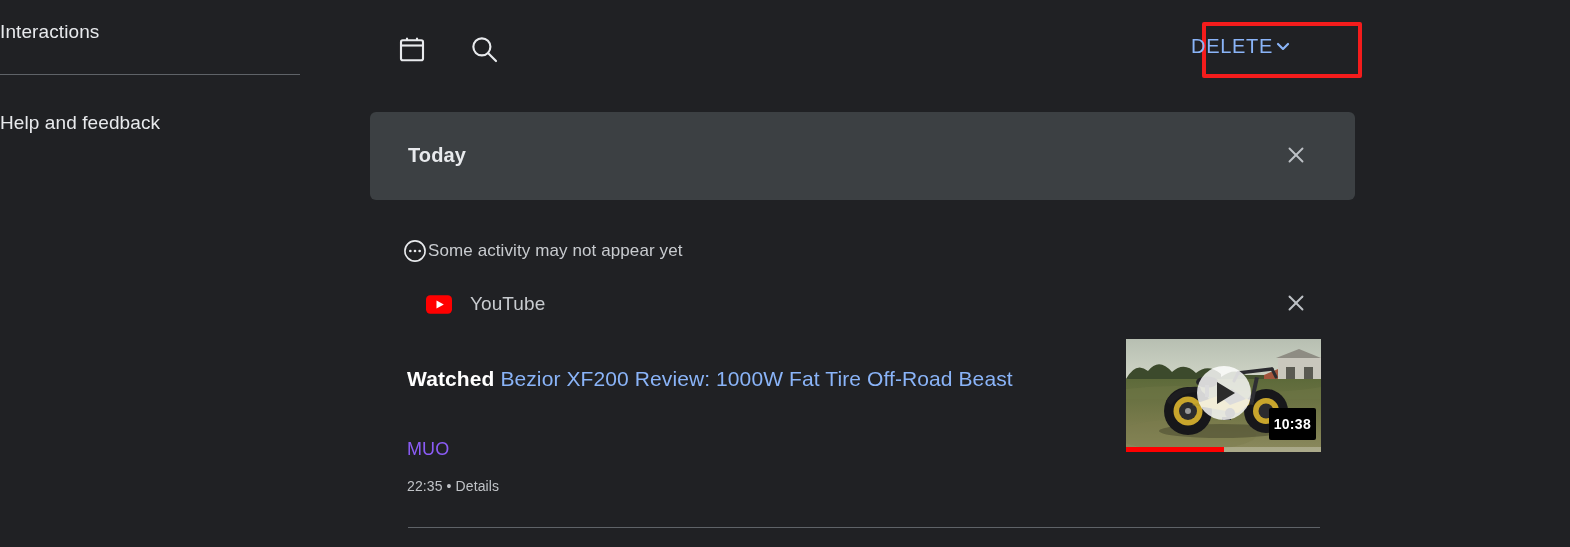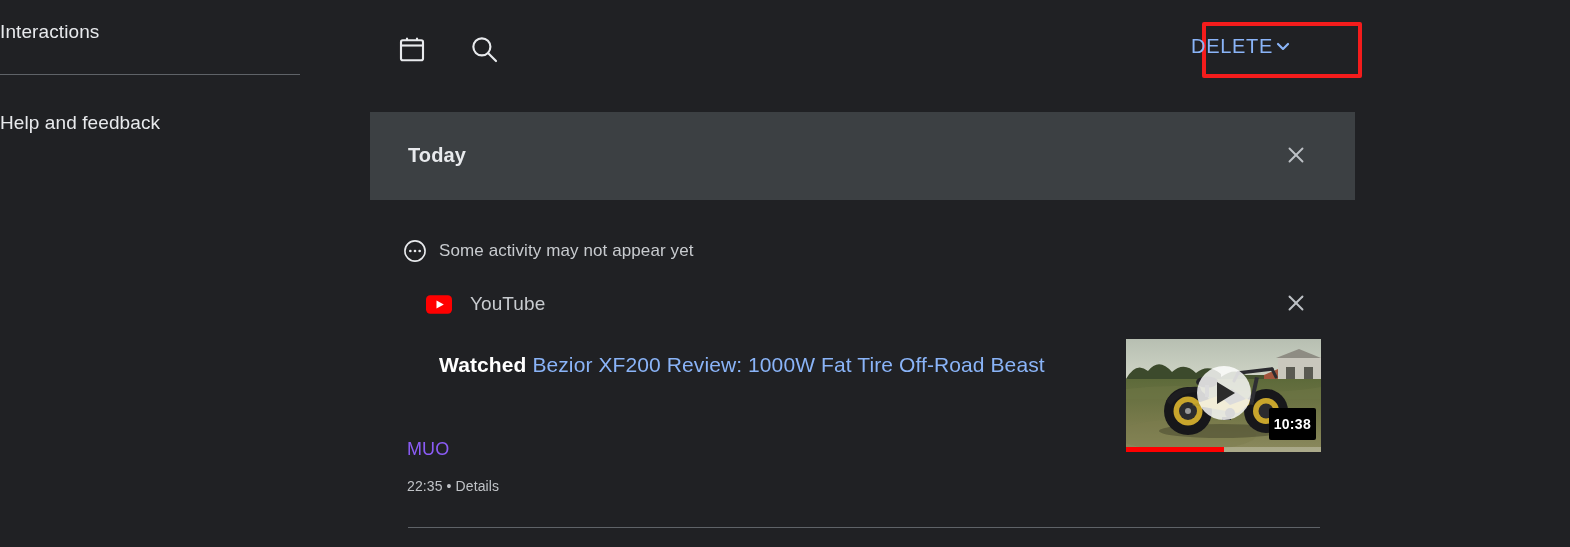--- a/index.html
+++ b/index.html
@@ -119,21 +119,21 @@
   }
 
   
   #today-banner {
     position: absolute;
     left: 0px;
     top: 112px;
     width: 985px;
     height: 88px;
     background: #3c4043;
-    border-radius: 0;
+    border-radius: 6px;
   }
   #today-label {
     position: absolute;
     left: 38px;
     top: 32px;
     font-size: 20px;
     font-weight: 700;
     color: #e8eaed;
     letter-spacing: 0.1px;
   }
@@ -150,21 +150,21 @@
   }
 
   
   #notice-row {
     position: absolute;
     left: 32px;
     top: 236px;
     height: 30px;
     display: flex;
     align-items: center;
-    gap: 11px;
+    gap: 0;
   }
   #notice-text {
     font-size: 17px;
     color: #c8cbcf;
     letter-spacing: 0.1px;
   }
 
   
   #source-row {
     position: absolute;
@@ -190,26 +190,25 @@
     display: flex;
     align-items: center;
     justify-content: center;
     cursor: pointer;
   }
 
   
   #entry-title {
     position: absolute;
     left: 37px;
-    top: 347px;
+    top: 361px;
     width: 660px;
     font-size: 21px;
     line-height: 36px;
     letter-spacing: 0.1px;
-    margin-left: 32px;
   }
   .watched-word {
     color: #ffffff;
     font-weight: 700;
   }
   .entry-link {
     color: #8ab4f8;
     text-decoration: none;
     cursor: pointer;
   }

